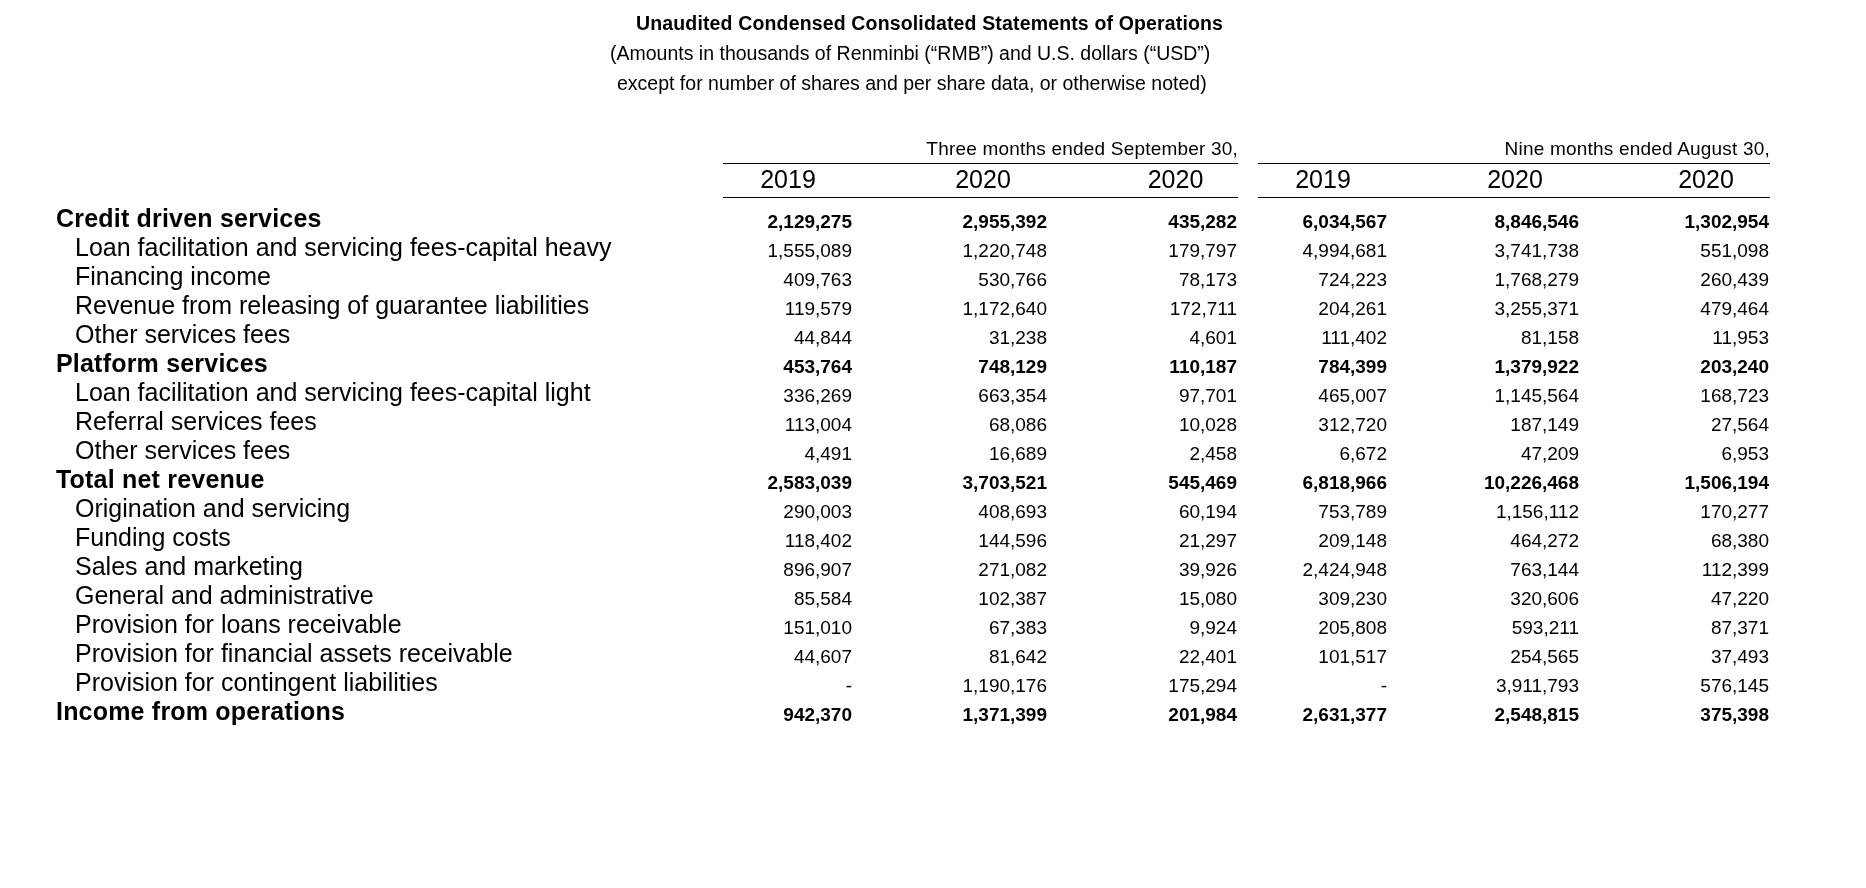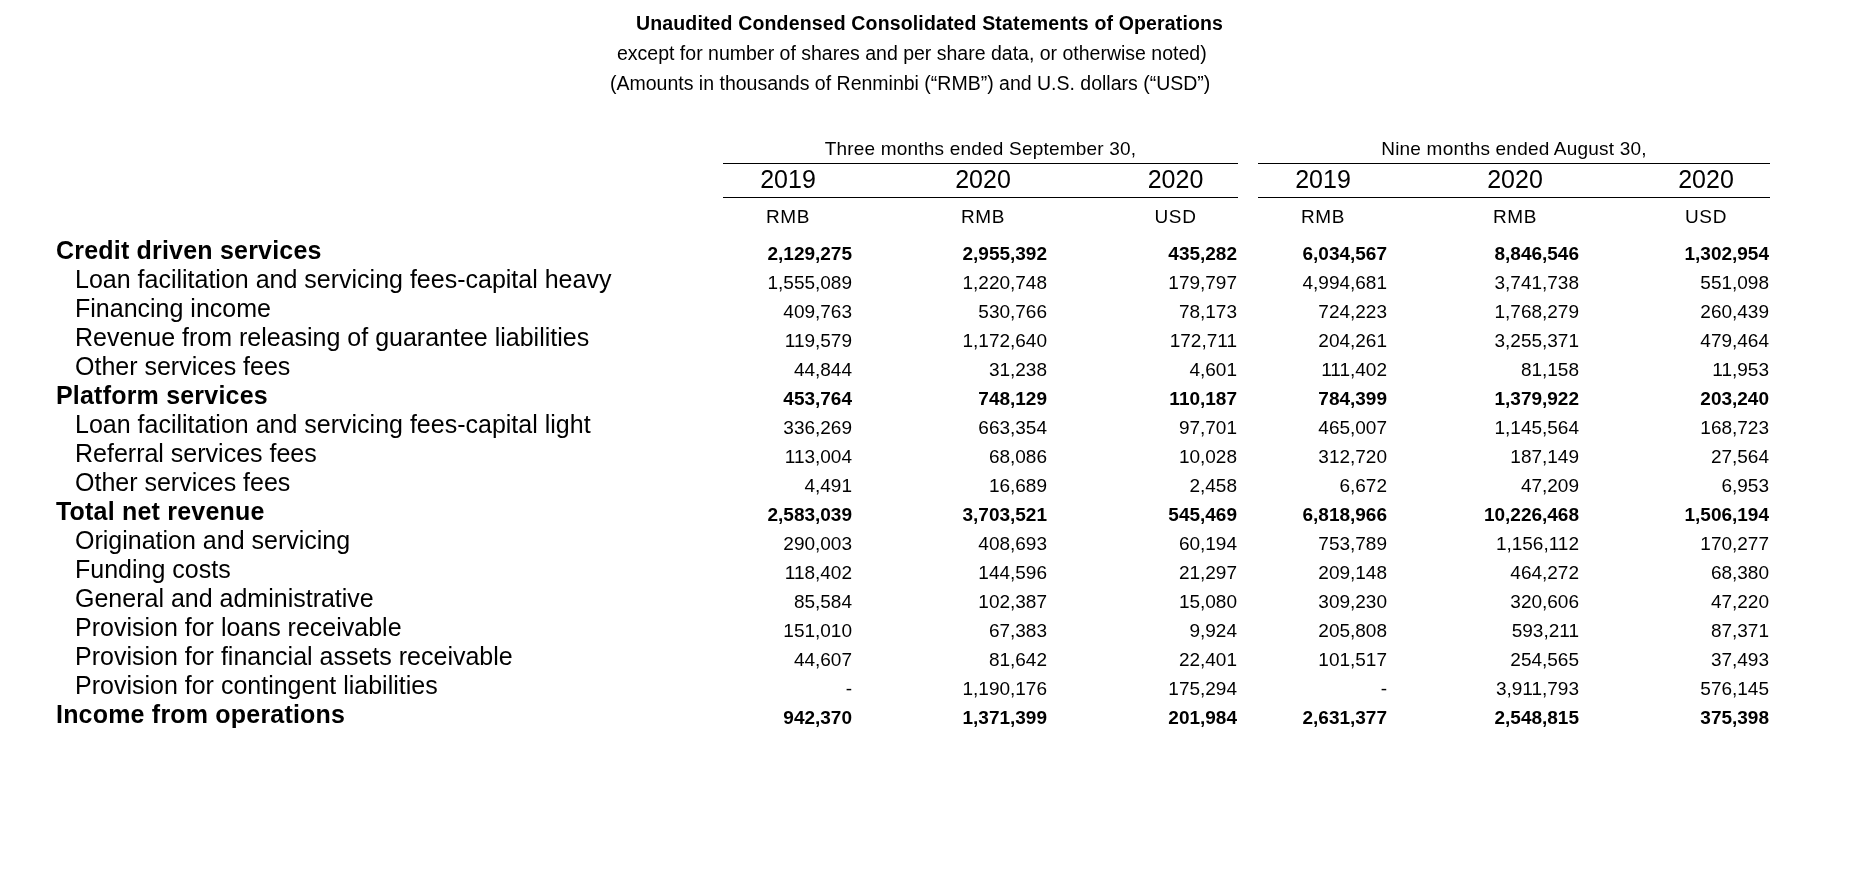--- a/index.html
+++ b/index.html
@@ -85,21 +85,21 @@
   col.c-tail   { width: 96px; }
 
   .grp-head {
     text-align: center;
     font-weight: bold;
     font-size: 19px;
     height: 32px;
     padding-bottom: 3px !important;
     letter-spacing: 0.2px;
   }
-  .rule-bot { border-bottom: 1.6px solid #000; }
+  .rule-bot { border-bottom: 1.6px solid #000; text-align: right; }
 
   .yr {
     text-align: center;
     font-weight: bold;
     font-size: 25px;
     height: 30px;
     padding-bottom: 3px !important;
   }
   .cur {
     text-align: center;
@@ -129,22 +129,22 @@
   }
   td.num.bold { font-weight: bold; }
 </style>
 </head>
 <body>
 
 <div class="page">
 
   <div class="title-block">
     <div class="title-line main">Unaudited Condensed Consolidated Statements of Operations</div>
+    <div class="title-line sub">(Amounts in thousands of Renminbi (“RMB”) and U.S. dollars (“USD”)</div>
     <div class="title-line sub2">except for number of shares and per share data, or otherwise noted)</div>
-    <div class="title-line sub">(Amounts in thousands of Renminbi (“RMB”) and U.S. dollars (“USD”)</div>
   </div>
 
   <table class="fin">
     <colgroup>
       <col class="c-label">
         <col class="c-gap-a">
       <col class="c-n1">
         <col class="c-sp1">
       <col class="c-n2">
         <col class="c-sp2">
@@ -176,36 +176,20 @@
         <td class="rule-bot"></td>
         <td class="yr rule-bot">2020</td>
         <td></td>
         <td class="yr rule-bot">2019</td>
         <td class="rule-bot"></td>
         <td class="yr rule-bot">2020</td>
         <td class="rule-bot"></td>
         <td class="yr rule-bot">2020</td>
         <td></td>
       </tr>
-      <tr>
-        <td></td>
-        <td></td>
-        <td class="cur">RMB</td>
-        <td></td>
-        <td class="cur">RMB</td>
-        <td></td>
-        <td class="cur">USD</td>
-        <td></td>
-        <td class="cur">RMB</td>
-        <td></td>
-        <td class="cur">RMB</td>
-        <td></td>
-        <td class="cur">USD</td>
-        <td></td>
-      </tr>
       <tr class="spacer-row">
         <td colspan="14"></td>
       </tr>
 
     <tr>
           <td class="lbl bold">Credit driven services</td>
           <td></td>
           <td class="num bold">2,129,275</td>
           <td></td>
           <td class="num bold">2,955,392</td>
@@ -389,20 +373,36 @@
           <td class="num">21,297</td>
           <td></td>
           <td class="num">209,148</td>
           <td></td>
           <td class="num">464,272</td>
           <td></td>
           <td class="num">68,380</td>
           <td></td>
         </tr>
         <tr>
+          <td class="lbl indent">Sales and marketing</td>
+          <td></td>
+          <td class="num">896,907</td>
+          <td></td>
+          <td class="num">271,082</td>
+          <td></td>
+          <td class="num">39,926</td>
+          <td></td>
+          <td class="num">2,424,948</td>
+          <td></td>
+          <td class="num">763,144</td>
+          <td></td>
+          <td class="num">112,399</td>
+          <td></td>
+        </tr>
+        <tr>
           <td class="lbl indent">General and administrative</td>
           <td></td>
           <td class="num">85,584</td>
           <td></td>
           <td class="num">102,387</td>
           <td></td>
           <td class="num">15,080</td>
           <td></td>
           <td class="num">309,230</td>
           <td></td>

